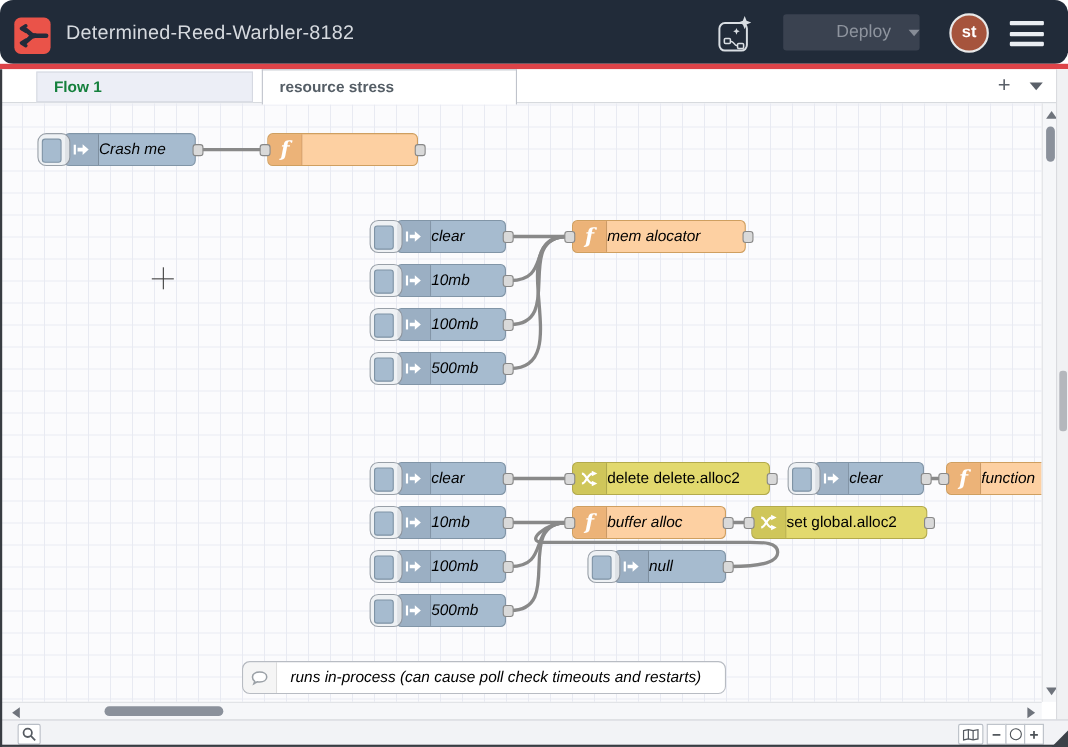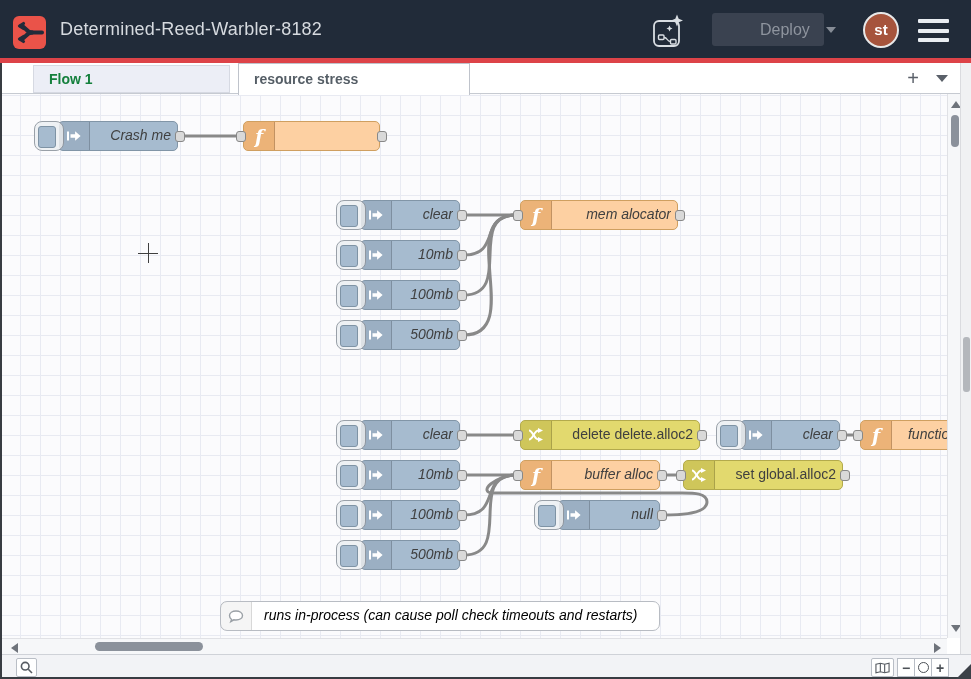--- a/index.html
+++ b/index.html
@@ -1,26 +1,26 @@
 <!DOCTYPE html>
 <html><head>
 <meta charset="utf-8">
 <style>
   html,body{margin:0;padding:0;background:#ccc;}
   #app{position:relative;width:971px;height:679px;overflow:hidden;background:#fff;
        font-family:"Liberation Sans",sans-serif;-webkit-font-smoothing:antialiased;}
 
   
-  .header{position:absolute;left:0;top:0;width:971px;height:58px;background:#212b39;}
+  .header{position:absolute;left:0;top:0;width:971px;height:58px;background:#212b39;border-radius:12px;}
   .logo{position:absolute;left:13px;top:16px;width:33px;height:33px;background:#ea5349;border-radius:6px;}
   .logo svg{position:absolute;left:0;top:0;}
   .app-title{position:absolute;left:60px;top:0;height:58px;line-height:58px;
              color:#d6dadf;font-size:18px;letter-spacing:.2px;white-space:nowrap;}
   .ai-btn{position:absolute;left:650px;top:12px;width:38px;height:38px;cursor:pointer;}
-  .deploy-btn{position:absolute;left:712px;top:13px;width:112px;height:33px;background:#3a4250;
+  .deploy-btn{position:absolute;left:712px;top:13px;width:124px;height:33px;background:#3a4250;
               border-radius:3px;display:flex;align-items:center;}
   .deploy-icon{margin-left:36px;width:24px;height:18px;}
   .deploy-label{margin-left:12px;color:#8e949e;font-size:16px;}
   .deploy-caret{margin-left:16px;width:0;height:0;border-left:5px solid transparent;
                 border-right:5px solid transparent;border-top:6px solid #868c96;}
   .avatar{position:absolute;left:863px;top:12px;width:36px;height:36px;border-radius:50%;
           background:#a6543c;border:2px solid #e8e8e8;box-sizing:border-box;
           color:#fff;font-size:15px;font-weight:bold;text-align:center;line-height:32px;}
   .hamburger{position:absolute;left:918px;top:19px;width:31px;height:23px;display:flex;
              flex-direction:column;justify-content:space-between;cursor:pointer;}
@@ -54,22 +54,22 @@
   .node.change{background:#e2d96e;border-color:#b3aa4c;}
   .node.comment{background:#fff;border-color:#b8bcc3;border-radius:7px;}
 
   .node-icon{position:absolute;left:0;top:0;bottom:0;width:30px;display:flex;align-items:center;
              justify-content:center;border-right:1px solid rgba(0,0,0,.18);border-radius:4px 0 0 4px;}
   .inject   .node-icon{background:rgba(20,40,70,.08);}
   .function .node-icon{background:rgba(199,112,23,.30);}
   .change   .node-icon{background:rgba(120,110,0,.18);}
   .comment  .node-icon{background:rgba(0,0,0,.04);border-right-color:rgba(0,0,0,.12);}
 
-  .node-label{position:absolute;left:31px;right:6px;top:0;line-height:27px;text-align:right;
-              font-size:14px;font-style:italic;color:#404040;white-space:nowrap;overflow:hidden;}
+  .node-label{position:absolute;left:31px;right:6px;top:0;line-height:27px;text-align:left;
+              font-size:14px;font-style:italic;color:#000000;white-space:nowrap;overflow:hidden;}
   .change .node-label{font-style:normal;}
   .comment .node-label{color:#000000;text-align:left;padding-left:12px;}
   .ficon{font-family:"DejaVu Serif",serif;font-style:italic;font-weight:bold;color:#fff;font-size:19px;}
 
   .inject-btn{position:absolute;left:-25px;top:-1px;width:30px;height:30px;background:#eef1f4;
               border:1px solid #99a0a8;border-radius:8px;box-sizing:border-box;cursor:pointer;}
   .inject-btn-inner{position:absolute;left:3px;top:4px;width:16px;height:20px;background:#a6bbcf;
                     border:1px solid #7e93a5;border-radius:3px;}
 
   .port{position:absolute;width:10px;height:11px;background:#d9d9d9;border:1px solid #888;

